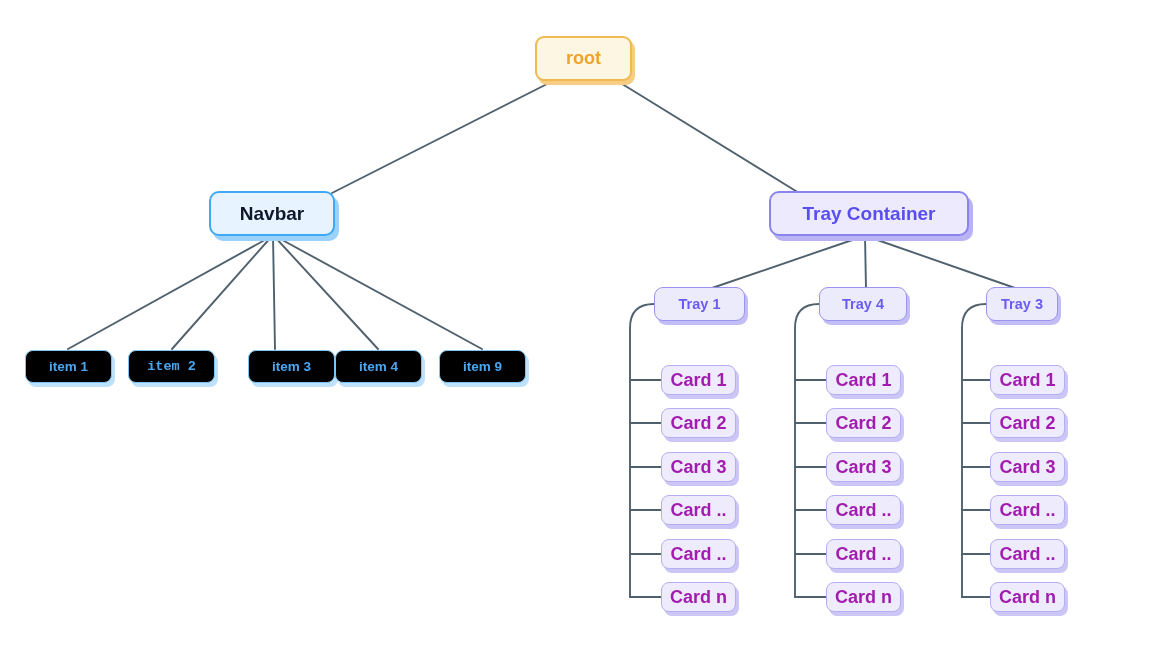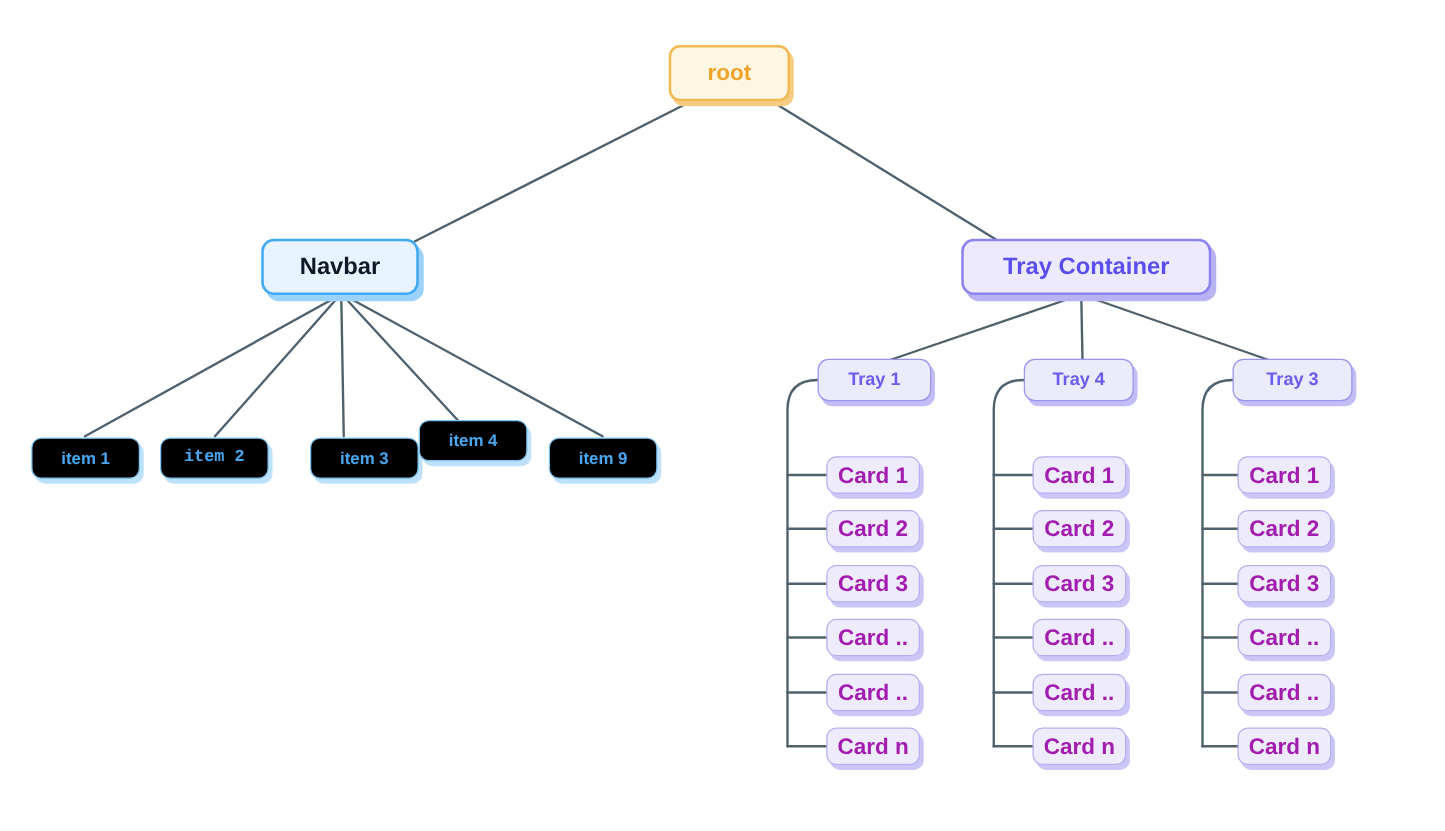--- a/index.html
+++ b/index.html
@@ -163,21 +163,21 @@
 
   <div class="node node-item" style="left:25px; top:350px; width:87px; height:33px;">
     <span>item 1</span>
   </div>
   <div class="node node-item" style="left:128px; top:350px; width:87px; height:33px;font-family:Liberation Mono, monospace;">
     <span>item 2</span>
   </div>
   <div class="node node-item" style="left:248px; top:350px; width:87px; height:33px;">
     <span>item 3</span>
   </div>
-  <div class="node node-item" style="left:335px; top:336px; width:87px; height:33px;">
+  <div class="node node-item" style="left:335px; top:350px; width:87px; height:33px;">
     <span>item 4</span>
   </div>
   <div class="node node-item" style="left:439px; top:350px; width:87px; height:33px;">
     <span>item 9</span>
   </div>
 
   <div class="node node-traycontainer" style="left:769px; top:191px; width:200px; height:45px;">
     <span>Tray Container</span>
   </div>
 
@@ -218,21 +218,21 @@
   <div class="node node-card" style="left:826px; top:495px; width:75px; height:30px;">
     <span>Card ..</span>
   </div>
   <div class="node node-card" style="left:826px; top:539px; width:75px; height:30px;">
     <span>Card ..</span>
   </div>
   <div class="node node-card" style="left:826px; top:582px; width:75px; height:30px;">
     <span>Card n</span>
   </div>
 
-  <div class="node node-tray" style="left:986px; top:287px; width:96px; height:34px;text-align:center;">
+  <div class="node node-tray" style="left:986px; top:287px; width:72px; height:34px;text-align:center;">
     <span>Tray 3</span>
   </div>
   <div class="node node-card" style="left:990px; top:365px; width:75px; height:30px;">
     <span>Card 1</span>
   </div>
   <div class="node node-card" style="left:990px; top:408px; width:75px; height:30px;">
     <span>Card 2</span>
   </div>
   <div class="node node-card" style="left:990px; top:452px; width:75px; height:30px;">
     <span>Card 3</span>

